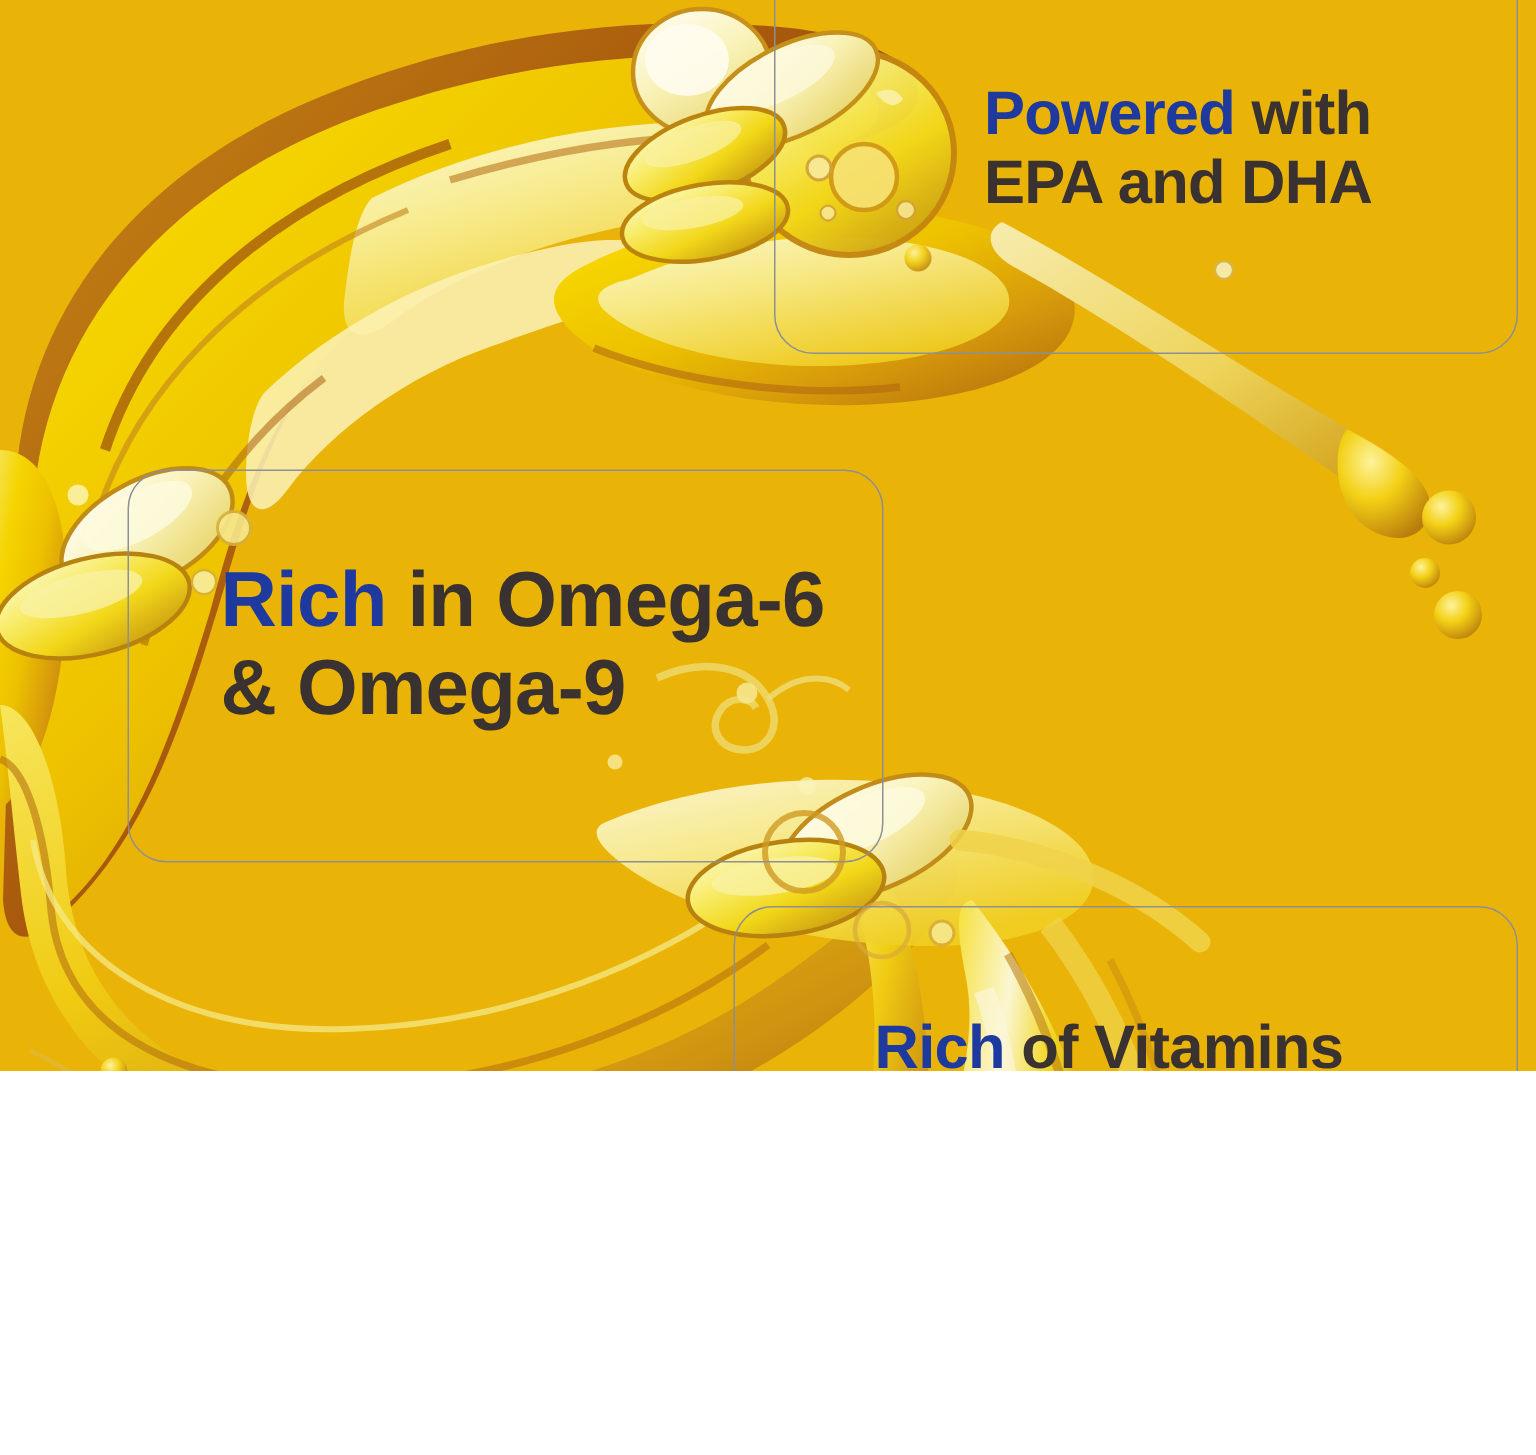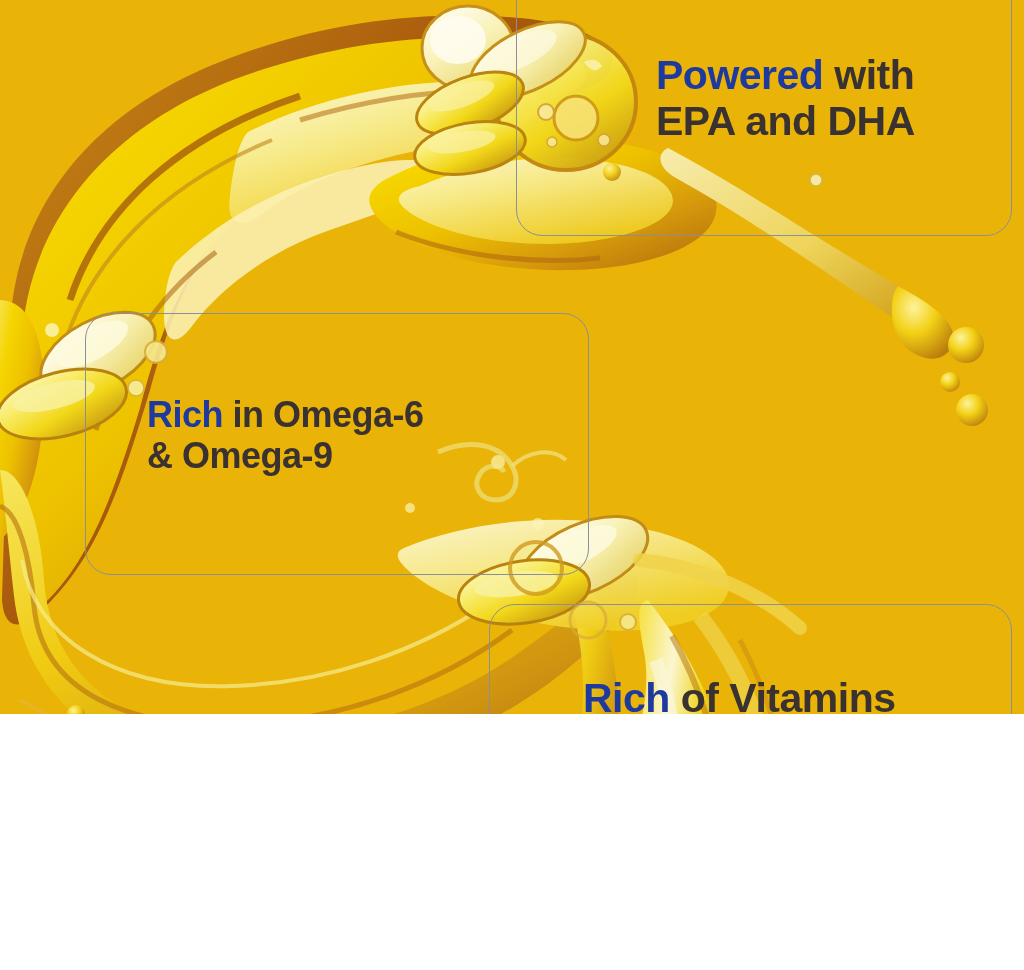--- a/index.html
+++ b/index.html
@@ -44,22 +44,21 @@
 
   #box1 { left: 516px; top: -30px; width: 496px; height: 266px; }
   #box1txt {
     left: 656px; top: 52px; width: 346px;
     font-size: 41px;
   }
 
   #box2 { left: 85px; top: 313px; width: 504px; height: 262px; }
   #box2txt {
     left: 147px; top: 371px; width: 430px;
-    font-size: 36px;
-    margin-top: 24px;
+    font-size: 52px;
   }
 
   #box3 { left: 489px; top: 604px; width: 523px; height: 257px; }
   #box3txt {
     left: 583px; top: 675px; width: 420px;
     font-size: 41px;
   }
 </style>
 </head>
 <body>

